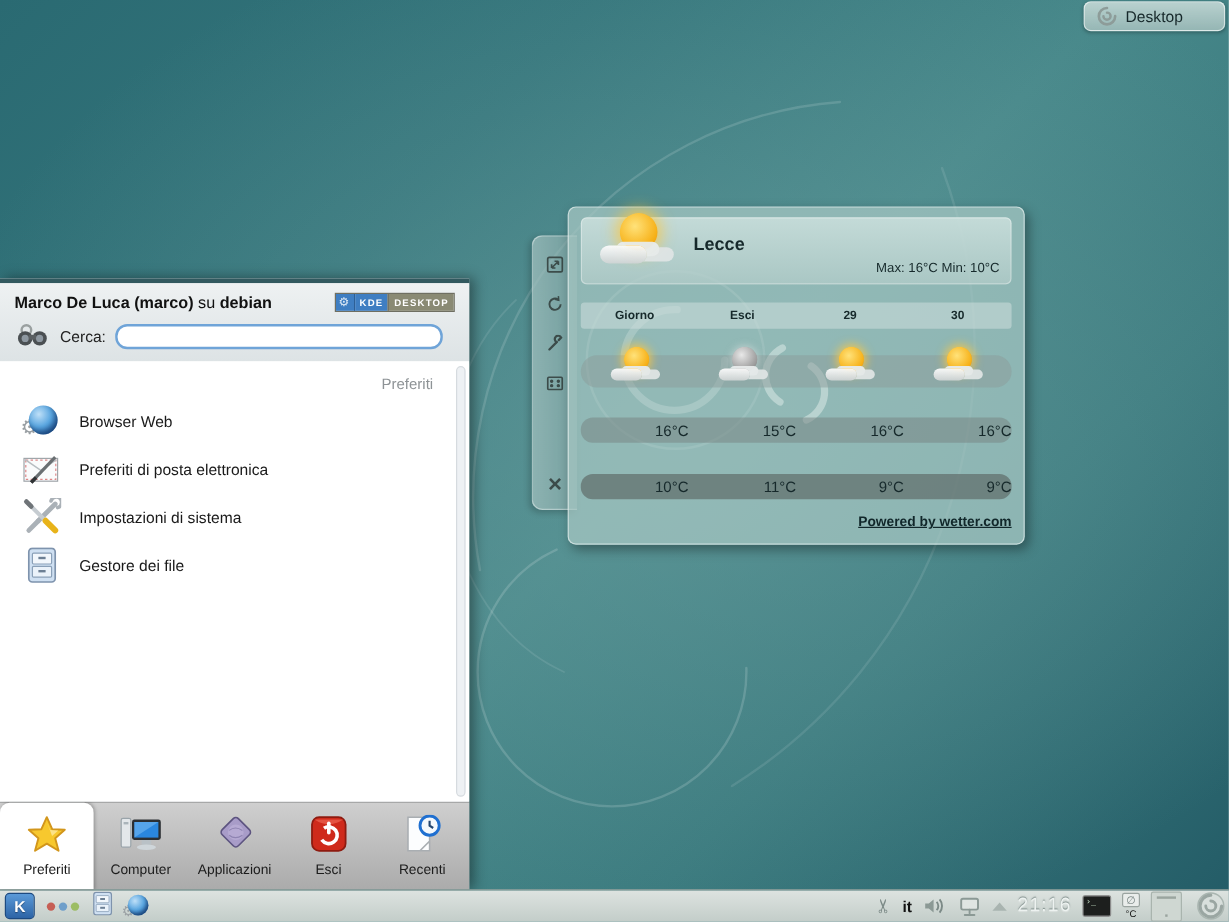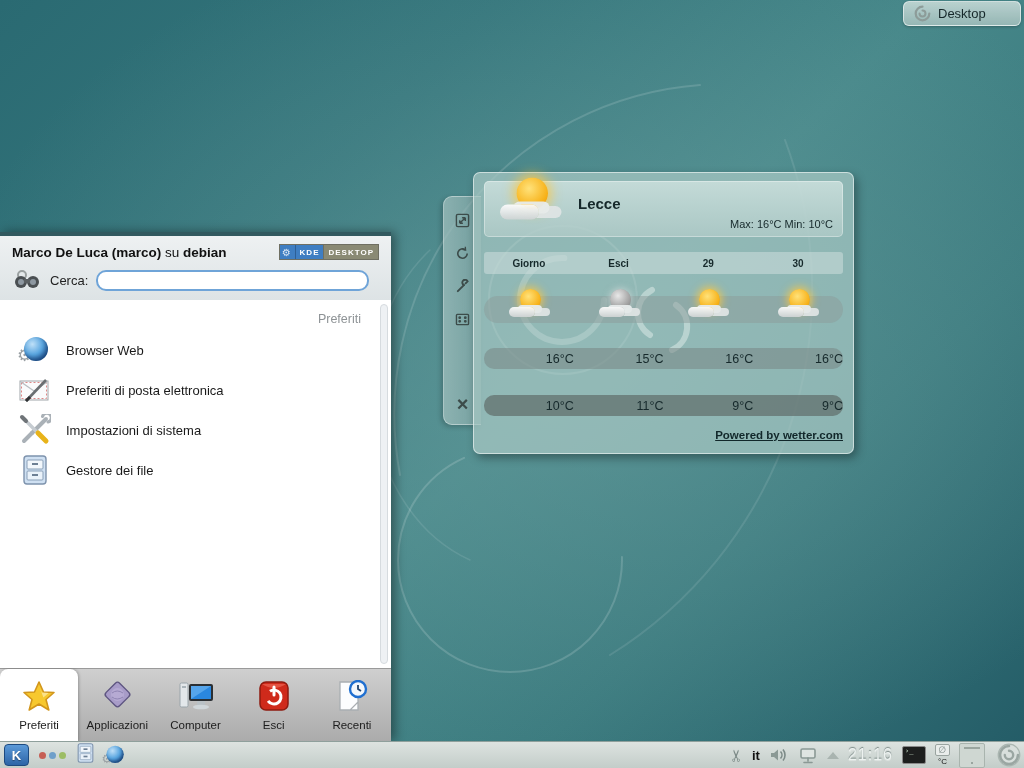--- a/index.html
+++ b/index.html
@@ -368,41 +368,41 @@
       <span>
         <svg width="34" height="32" viewBox="0 0 34 32">
           <polygon points="17,2 21.5,12 32,12.5 24,19.5 26.8,30 17,24 7.2,30 10,19.5 2,12.5 12.5,12" fill="#f7c82e" stroke="#d2961c" stroke-width="1.6" stroke-linejoin="round"></polygon>
           <polygon points="17,6 19.8,12.6 26.6,13 21.4,17.6" fill="#fde9a0" opacity="0.8"></polygon>
         </svg>
       </span>
       <span class="tlabel">Preferiti</span>
     </div>
     <div class="k-tab">
       <span>
-        <svg width="34" height="32" viewBox="0 0 34 32">
-          <rect x="8" y="5" width="19" height="19" rx="3" transform="rotate(45 17.5 14.5)" fill="#a89cc8" stroke="#5d5480" stroke-width="1.4"></rect>
-          <circle cx="17.5" cy="14.5" r="6.5" fill="#b9aed6" opacity="0.8"></circle>
-          <path d="M12 13 q5 -4 11 0 M12 17 q5 4 11 0" stroke="#8f84b2" fill="none"></path>
-        </svg>
-      </span>
-      <span class="tlabel">Applicazioni</span>
-    </div>
-    <div class="k-tab">
-      <span>
         <svg width="36" height="32" viewBox="0 0 36 32">
           <rect x="2" y="3" width="8" height="24" rx="1.5" fill="#e3e7ea" stroke="#9aa4aa"></rect>
           <rect x="4" y="6" width="4" height="2" fill="#aab4ba"></rect>
           <rect x="11" y="4" width="24" height="17" rx="2" fill="#2b2f33"></rect>
           <rect x="13" y="6" width="20" height="13" fill="#2a87df"></rect>
           <path d="M13 6 L33 6 L13 19 Z" fill="#6ab2ef" opacity="0.7"></path>
           <rect x="19" y="21" width="8" height="4" fill="#b9c1c6"></rect>
           <ellipse cx="23" cy="27" rx="8" ry="2.3" fill="#cfd6da"></ellipse>
         </svg>
       </span>
       <span class="tlabel">Computer</span>
+    </div>
+    <div class="k-tab">
+      <span>
+        <svg width="34" height="32" viewBox="0 0 34 32">
+          <rect x="8" y="5" width="19" height="19" rx="3" transform="rotate(45 17.5 14.5)" fill="#a89cc8" stroke="#5d5480" stroke-width="1.4"></rect>
+          <circle cx="17.5" cy="14.5" r="6.5" fill="#b9aed6" opacity="0.8"></circle>
+          <path d="M12 13 q5 -4 11 0 M12 17 q5 4 11 0" stroke="#8f84b2" fill="none"></path>
+        </svg>
+      </span>
+      <span class="tlabel">Applicazioni</span>
     </div>
     <div class="k-tab">
       <span>
         <svg width="32" height="32" viewBox="0 0 32 32">
           <rect x="2" y="2" width="28" height="28" rx="6" fill="#cf2a1b" stroke="#8e1b10" stroke-width="1.5"></rect>
           <path d="M4 4 h24 a0 0 0 0 1 0 0 q-12 8 -24 0 Z" fill="#ef6a58" opacity="0.65"></path>
           <circle cx="16" cy="17" r="7" fill="none" stroke="#fff" stroke-width="3" stroke-dasharray="33 11" transform="rotate(-125 16 17)"></circle>
           <line x1="16" y1="7" x2="16" y2="15" stroke="#fff" stroke-width="3" stroke-linecap="round"></line>
         </svg>
       </span>

